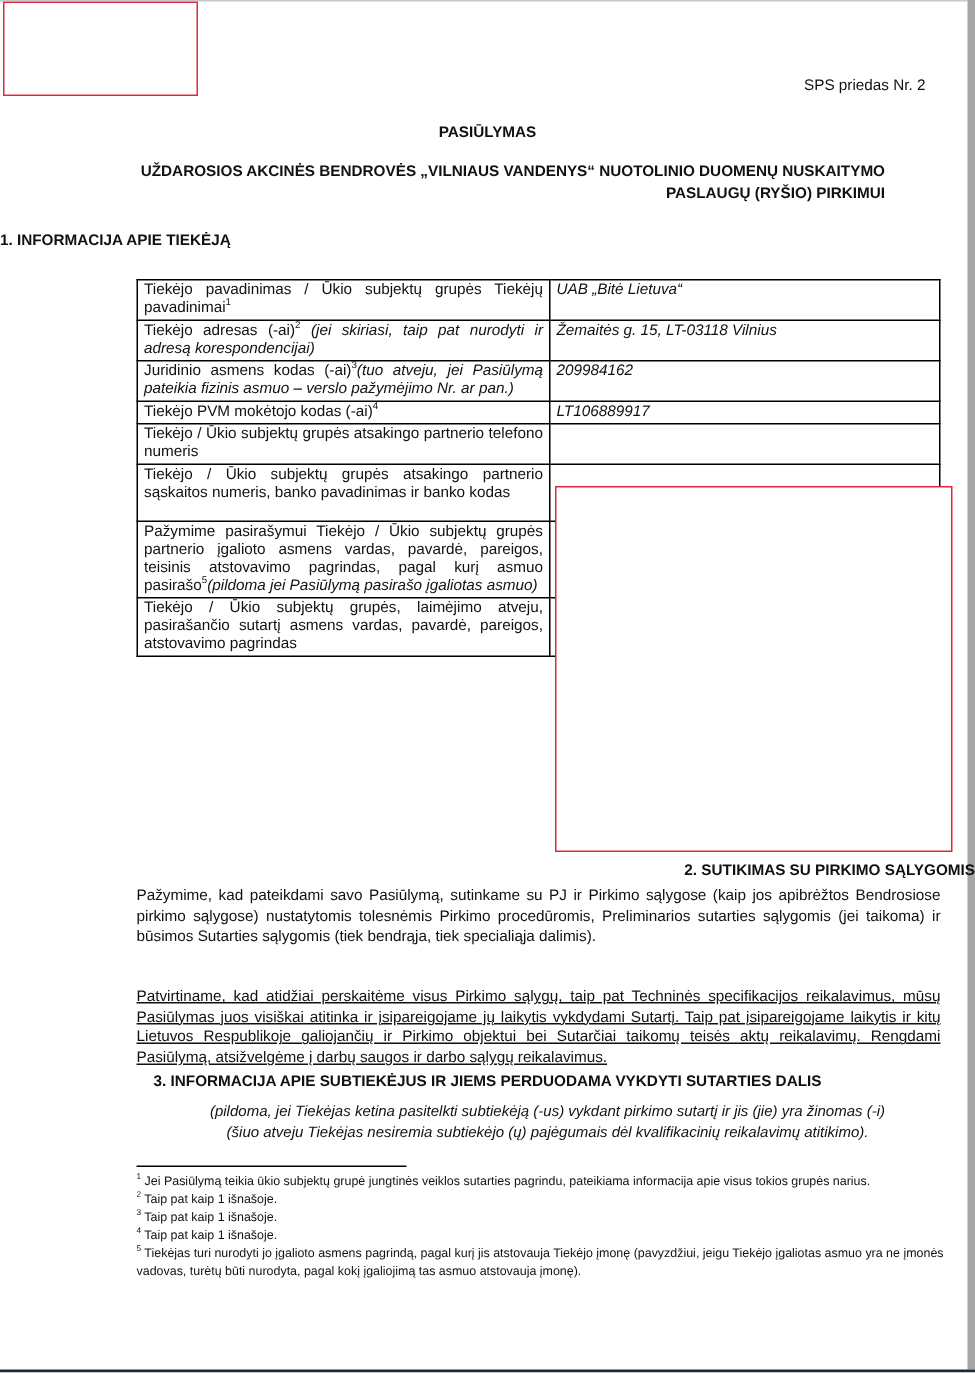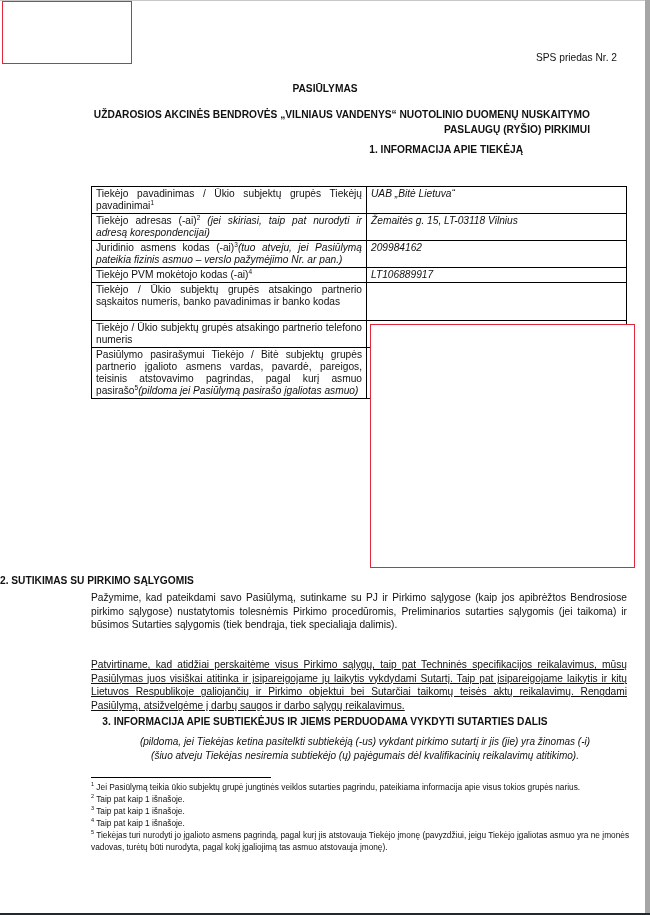--- a/index.html
+++ b/index.html
@@ -15,22 +15,22 @@
 
   .redact { position: absolute; border: 1.5px solid #e0283c; background: #fff; box-sizing: border-box; }
   .redact-logo { left: 2px; top: 1px; width: 130px; height: 63px; }
   .redact-cells { left: 370px; top: 324px; width: 265px; height: 244px; }
 
   .t { position: absolute; font-size: 10.2px; line-height: 12px; white-space: nowrap; }
   .annex { left: 536px; top: 52px; }
   .title { left: 0; width: 650px; text-align: center; top: 71px; font-weight: bold; margin-top: 12px; }
   .subtitle { left: 60px; width: 530px; text-align: right; top: 107px; font-weight: bold; line-height: 15px; white-space: normal; }
   .sec { font-weight: bold; }
-  .sec1 { left: 0; width: 523px; text-align: right; top: 144px; }
-  .sec2 { left: 0; width: 650px; text-align: left; top: 575px; }
+  .sec1 { left: 0; width: 523px; text-align: left; top: 155px; }
+  .sec2 { left: 0; width: 650px; text-align: right; top: 575px; }
   .sec3 { left: 0; width: 650px; text-align: center; top: 716px; }
 
   table.info {
     position: absolute; left: 91px; top: 186px; width: 536px;
     border-collapse: collapse; font-size: 10.2px; line-height: 12px;
   }
   table.info td {
     border: 1px solid #000; vertical-align: top; padding: 1px 4px 1px 4px;
     text-align: justify;
   }
@@ -74,30 +74,34 @@
         <td class="r">Žemaitės g. 15, LT-03118 Vilnius</td>
       </tr>
       <tr>
         <td class="l"><span>Juridinio asmens kodas (-ai)</span><sup>3</sup><span class="it">(tuo atveju, jei Pasiūlymą pateikia fizinis asmuo – verslo pažymėjimo Nr. ar pan.)</span></td>
         <td class="r">209984162</td>
       </tr>
       <tr>
         <td class="l"><span>Tiekėjo PVM mokėtojo kodas (-ai)</span><sup>4</sup></td>
         <td class="r">LT106889917</td>
       </tr>
+      <tr style="height: 24px;">
+        <td class="l"><span>Tiekėjo / Ūkio subjektų grupės atsakingo partnerio telefono numeris</span></td>
+        <td class="r"></td>
+      </tr>
       <tr style="height: 38px;">
         <td class="l"><span>Tiekėjo / Ūkio subjektų grupės atsakingo partnerio sąskaitos numeris, banko pavadinimas ir banko kodas</span></td>
         <td class="r"></td>
       </tr>
-      <tr style="height: 24px;">
-        <td class="l"><span>Tiekėjo / Ūkio subjektų grupės atsakingo partnerio telefono numeris</span></td>
+      <tr>
+        <td class="l"><span>Pažymime pasirašymui Tiekėjo / Ūkio subjektų grupės partnerio įgalioto asmens vardas, pavardė, pareigos, teisinis atstovavimo pagrindas, pagal kurį asmuo pasirašo</span><sup>5</sup><span class="it">(pildoma jei Pasiūlymą pasirašo įgaliotas asmuo)</span></td>
         <td class="r"></td>
       </tr>
       <tr>
-        <td class="l"><span>Pasiūlymo pasirašymui Tiekėjo / Bitė subjektų grupės partnerio įgalioto asmens vardas, pavardė, pareigos, teisinis atstovavimo pagrindas, pagal kurį asmuo pasirašo</span><sup>5</sup><span class="it">(pildoma jei Pasiūlymą pasirašo įgaliotas asmuo)</span></td>
+        <td class="l"><span>Tiekėjo / Ūkio subjektų grupės, laimėjimo atveju, pasirašančio sutartį asmens vardas, pavardė, pareigos, atstovavimo pagrindas</span></td>
         <td class="r"></td>
       </tr>
     </tbody>
 </table>
 
 <div class="redact redact-cells"></div>
 
 <div class="t sec sec2">2.   SUTIKIMAS SU PIRKIMO SĄLYGOMIS</div>
 <div class="para p1">Pažymime, kad pateikdami savo Pasiūlymą, sutinkame su PJ ir Pirkimo sąlygose (kaip jos apibrėžtos Bendrosiose pirkimo sąlygose) nustatytomis tolesnėmis Pirkimo procedūromis, Preliminarios sutarties sąlygomis (jei taikoma) ir būsimos Sutarties sąlygomis (tiek bendrąja, tiek specialiąja dalimis).</div>
 <div class="para p2">Patvirtiname, kad atidžiai perskaitėme visus Pirkimo sąlygų, taip pat Techninės specifikacijos reikalavimus, mūsų Pasiūlymas juos visiškai atitinka ir įsipareigojame jų laikytis vykdydami Sutartį. Taip pat įsipareigojame laikytis ir kitų Lietuvos Respublikoje galiojančių ir Pirkimo objektui bei Sutarčiai taikomų teisės aktų reikalavimų. Rengdami Pasiūlymą, atsižvelgėme į darbų saugos ir darbo sąlygų reikalavimus.</div>

